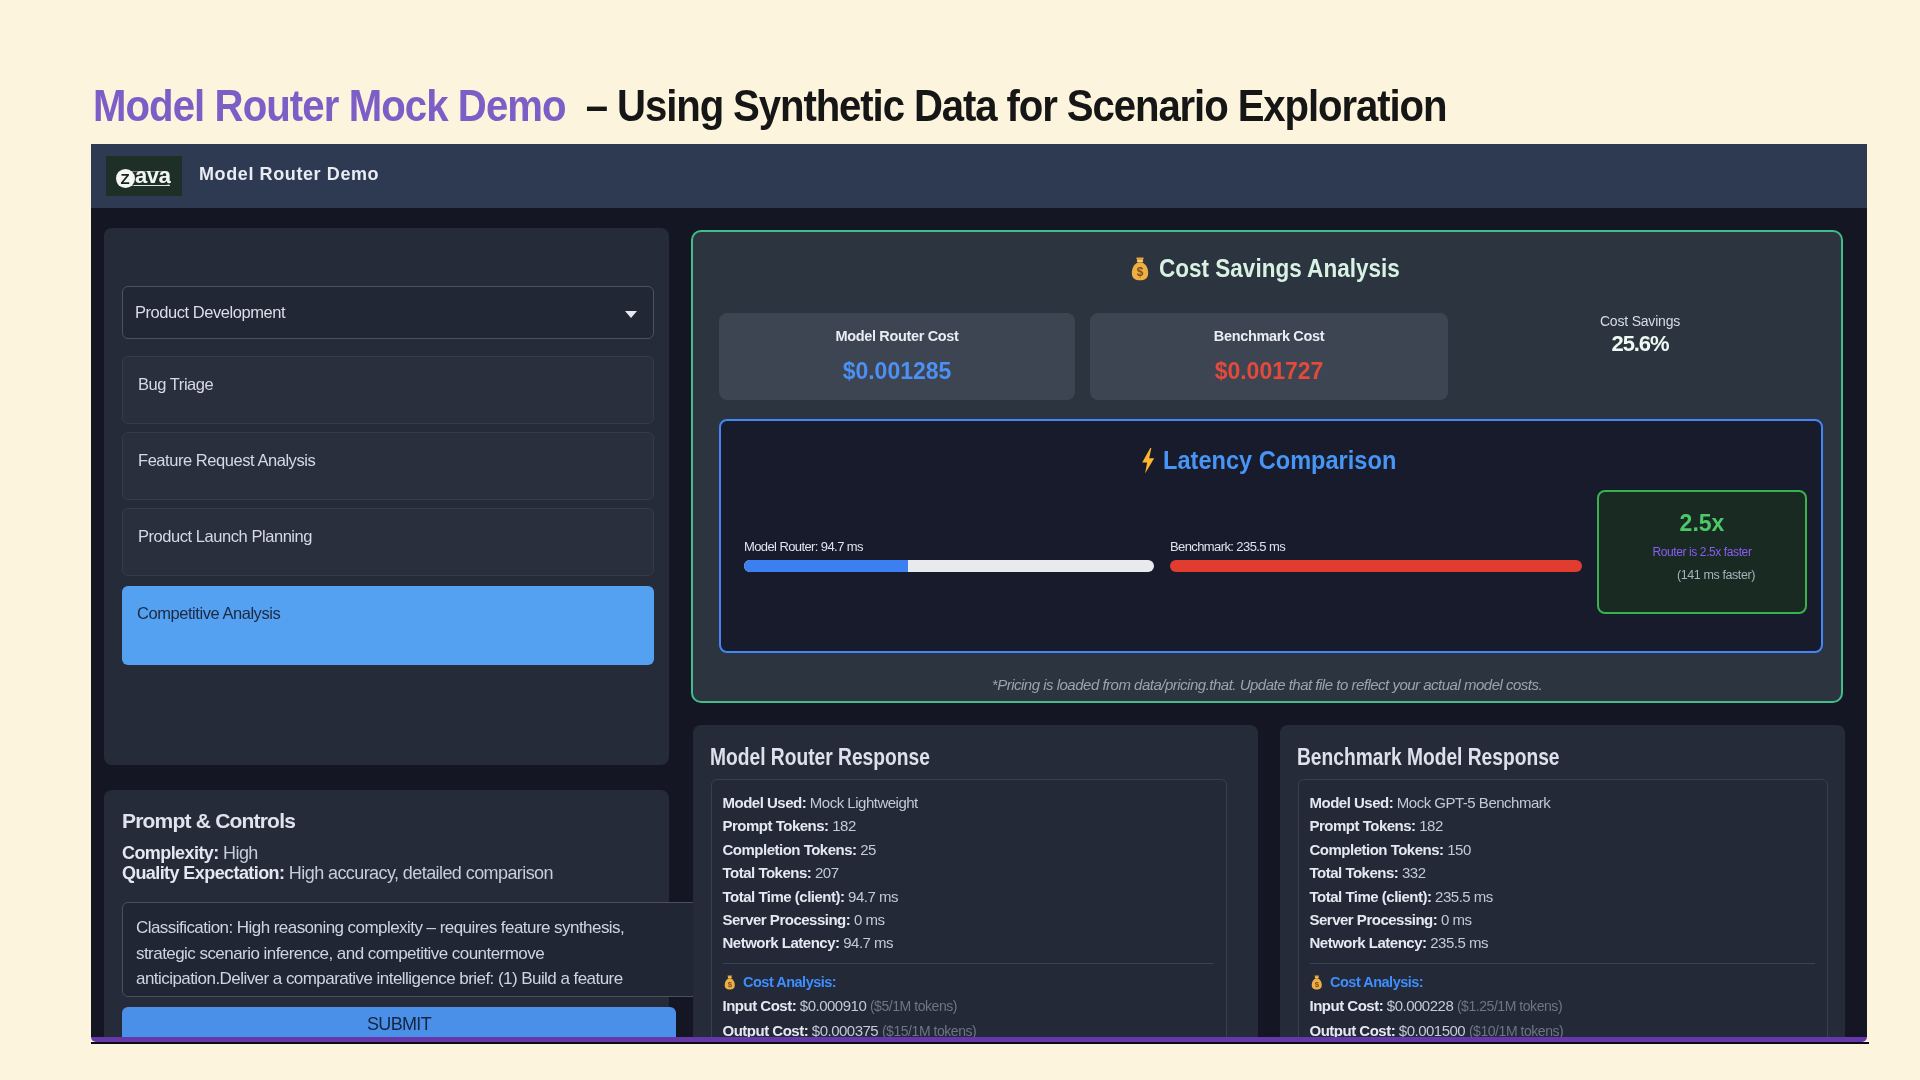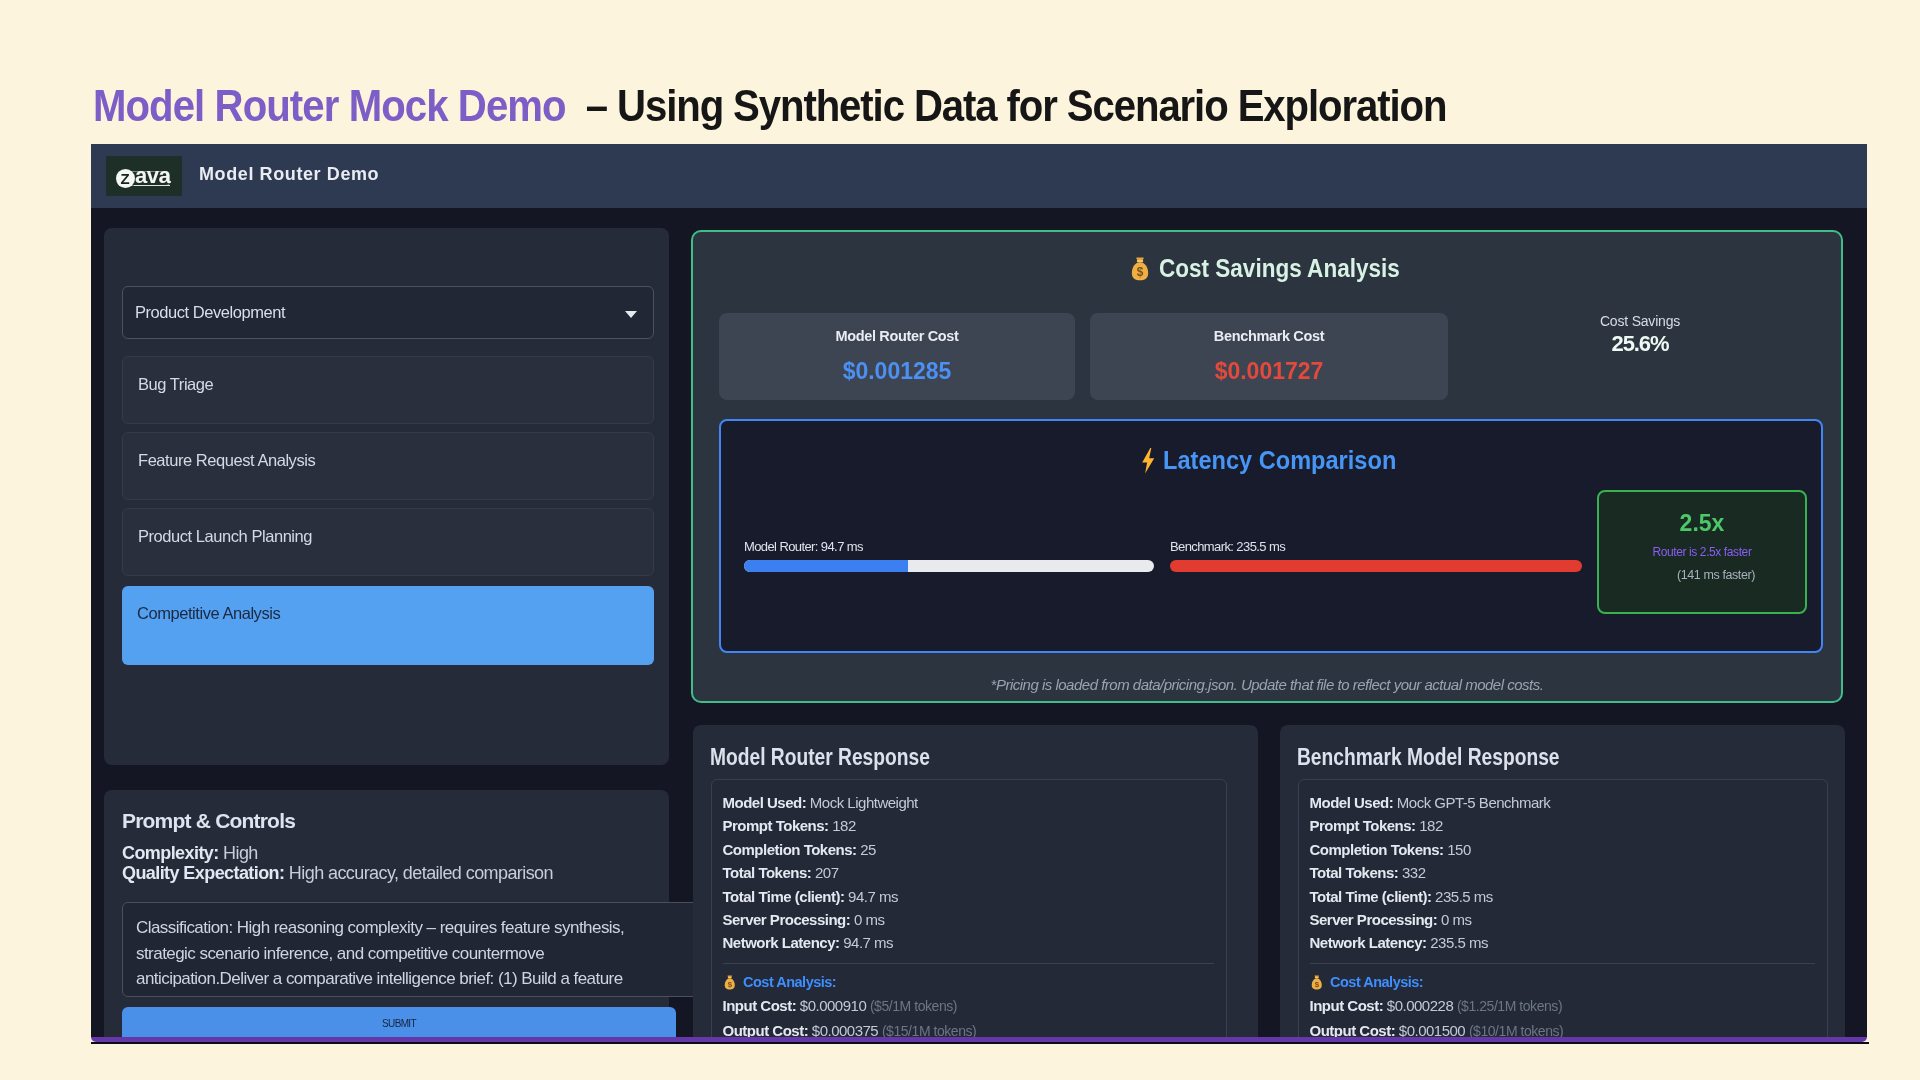--- a/index.html
+++ b/index.html
@@ -34,21 +34,21 @@
 #item2 { top:204px; }
 #item3 { top:280px; }
 #item4 { top:351px; height:79px; background:#55a1f1; border:none; color:#1c2940;margin-top:7px; }
 
 
 #prompt { position:absolute; left:13px; top:646px; width:565px; height:391px; background:#262b3a; border-radius:8px; }
 #prompt h2 { position:absolute; left:18px; top:19px; font-size:21px; letter-spacing:-0.8px; font-weight:bold; color:#dfe3ed; }
 #prompt .meta { position:absolute; left:18px; top:54px; font-size:18px; letter-spacing:-0.58px; color:#c7cdd9; line-height:19.5px; }
 #prompt .meta b { color:#e3e7f0; }
 #ta { position:absolute; left:18px; top:112px; width:628px; height:95px; background:#212635; border:1px solid #49505f; border-radius:6px; padding:12px 13px; font-size:17px; letter-spacing:-0.55px; line-height:25.5px; color:#ced4e0; overflow:hidden; }
-#submit { position:absolute; left:18px; top:217px; width:554px; height:44px; background:#4a90e9; border-radius:6px; text-align:center; line-height:34px; font-size:10px; letter-spacing:-0.65px; color:#15253f; }
+#submit { position:absolute; left:18px; top:217px; width:554px; height:44px; background:#4a90e9; border-radius:6px; text-align:center; line-height:34px; font-size:18px; letter-spacing:-0.65px; color:#15253f; }
 
 
 #cost { position:absolute; left:600px; top:86px; width:1152px; height:473px; background:#2c3440; border:2px solid #3fbe8a; border-radius:10px; }
 #costtitle { position:absolute; left:436px; top:21px; white-space:nowrap; font-size:26.5px; font-weight:bold; color:#d8f2e3; }
 .sxc { display:inline-block; transform:scaleX(0.85); transform-origin:left center; }
 .sxl2 { display:inline-block; transform:scaleX(0.89); transform-origin:left center; }
 .sxh { display:inline-block; transform:scaleX(0.835); transform-origin:left center; }
 .card { position:absolute; top:81px; width:356px; height:87px; background:#3d4452; border-radius:8px; text-align:center; }
 #card1 { left:26px; }
 #card2 { left:397px; width:358px; }
@@ -151,21 +151,21 @@
           <div class="fill"></div>
         </div>
       <div class="barlbl" id="barlbl2">Benchmark: 235.5 ms</div>
       <div class="bartrack" id="bar2"></div>
       <div id="fastbox">
           <div class="x">2.5x</div>
           <div class="t">Router is 2.5x faster</div>
           <div class="s">(141 ms faster)</div>
         </div>
     </div>
-    <div id="pricenote">*Pricing is loaded from data/pricing.json. Update that file to reflect your actual model costs.</div>
+    <div id="pricenote">*Pricing is loaded from data/pricing.that. Update that file to reflect your actual model costs.</div>
   </div>
 
   <div class="resp" id="resp1">
       <h2><span class="sxh">Model Router Response</span></h2>
     </div>
   <div class="resp" id="resp2">
       <h2><span class="sxh">Benchmark Model Response</span></h2>
     </div>
 
   <div class="respbox" id="respbox1">

